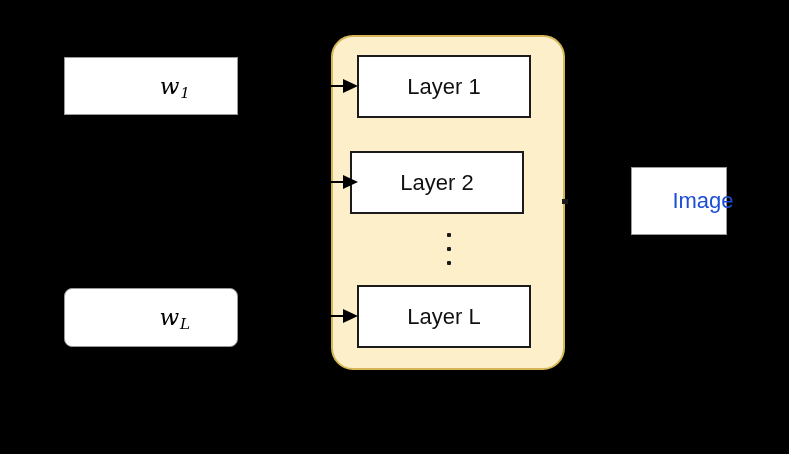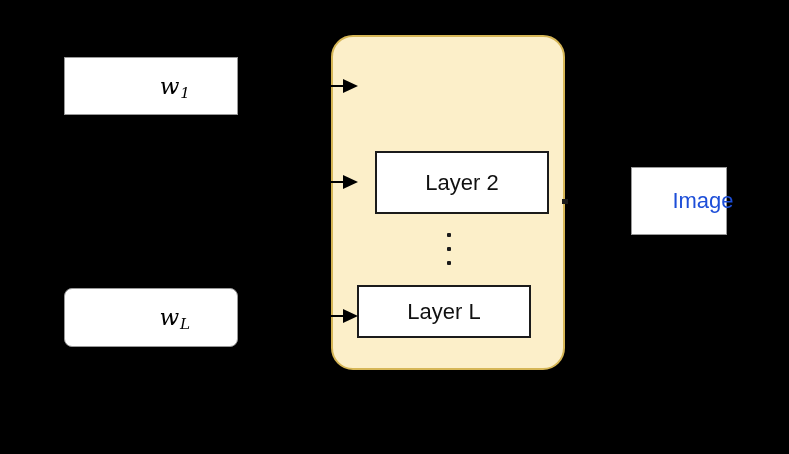--- a/index.html
+++ b/index.html
@@ -79,22 +79,22 @@
     border: 2px solid #1b1b1b;
     box-sizing: border-box;
     display: flex;
     align-items: center;
     justify-content: center;
     color: #111111;
     font-family: "Liberation Sans", sans-serif;
     font-size: 22px;
   }
   #layer-1 { left: 357px; top: 55px;  width: 174px; height: 63px; }
-  #layer-2 { left: 375px; top: 151px; width: 174px; height: 63px; }
-  #layer-L { left: 357px; top: 285px; width: 174px; height: 53px; text-align: right; }
+  #layer-2 { left: 350px; top: 151px; width: 174px; height: 63px; }
+  #layer-L { left: 357px; top: 285px; width: 174px; height: 63px; text-align: right; }
 
   
   #ellipsis {
     position: absolute;
     left: 444px;
     top: 233px;
     width: 9px;
     height: 32px;
     display: flex;
     flex-direction: column;
@@ -159,20 +159,23 @@
 
 
   <div class="wbox" id="wL">
     <span class="math">
       <span>w</span><sub>L</sub>
     </span>
   </div>
 
   <div id="network-container"></div>
 
+  <div class="layer-box" id="layer-1">
+    <span>Layer 1</span>
+  </div>
   <div class="layer-box" id="layer-2">
     <span>Layer 2</span>
   </div>
   <div class="layer-box" id="layer-L">
     <span>Layer L</span>
   </div>
 
   <div id="ellipsis">
     <span class="dot"></span>
     <span class="dot"></span>

